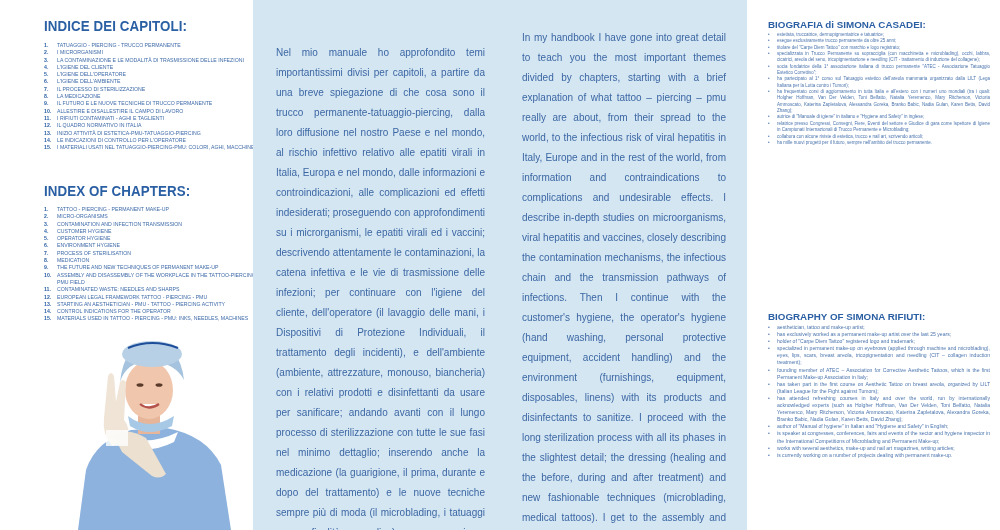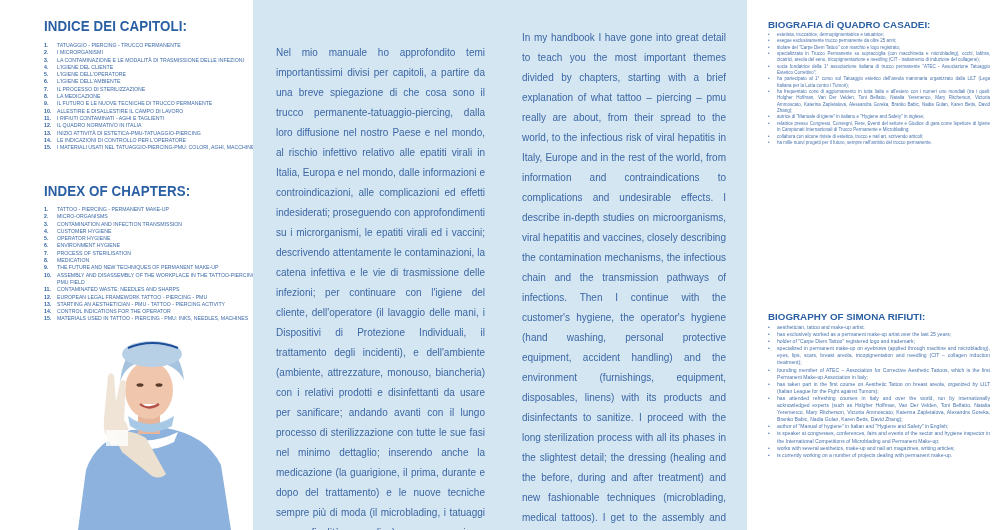--- a/index.html
+++ b/index.html
@@ -188,21 +188,21 @@
 </div>
 
 <div class="col-mid"></div>
 <p class="prose prose-it">Nel mio manuale ho approfondito temi importantissimi divisi per capitoli, a partire da una breve spiegazione di che cosa sono il trucco permanente-tatuaggio-piercing, dalla loro diffusione nel nostro Paese e nel mondo, al rischio infettivo relativo alle epatiti virali in Italia, Europa e nel mondo, dalle informazioni e controindicazioni, alle complicazioni ed effetti indesiderati; proseguendo con approfondimenti su i microrganismi, le epatiti virali ed i vaccini; descrivendo attentamente le contaminazioni, la catena infettiva e le vie di trasmissione delle infezioni; per continuare con l'igiene del cliente, dell'operatore (il lavaggio delle mani, i Dispositivi di Protezione Individuali, il trattamento degli incidenti), e dell'ambiente (ambiente, attrezzature, monouso, biancheria) con i relativi prodotti e disinfettanti da usare per sanificare; andando avanti con il lungo processo di sterilizzazione con tutte le sue fasi nel minimo dettaglio; inserendo anche la medicazione (la guarigione, il prima, durante e dopo del trattamento) e le nuove tecniche sempre più di moda (il microblading, i tatuaggi con finalità medica); per arrivare all'allestimento ed il disallestimento del campo di lavoro; trattando lo smaltimento dei rifiuti pericolosi a rischio infettivo, i rifiuti contaminati (aghi, taglienti e materiali) e la loro gestione in sicurezza (MUD e SISTRI); per giungere poi al quadro normativo, ai controlli e vigilanza, ai corsi, all'inizio di attività, ai documenti più importanti di esercizio e ai requisiti dei locali; specificando le indicazioni di controllo per l'operatore (i limiti ed i divieti, l'anestetico, il consenso informato, la privacy, il minorenne, le conventions, il piercing al padiglione auricolare) e concludendo con i materiali utilizzati (i colori, le apparecchiature, gli aghi, i gioielli), i rischi, i controlli e le rispettive etichettature, i materiali biocompatibili.</p>
 <p class="prose prose-en">In my handbook I have gone into great detail to teach you the most important themes divided by chapters, starting with a brief explanation of what tattoo – piercing – pmu really are about, from their spread to the world, to the infectious risk of viral hepatitis in Italy, Europe and in the rest of the world, from information and contraindications to complications and undesirable effects. I describe in-depth studies on microorganisms, viral hepatitis and vaccines, closely describing the contamination mechanisms, the infectious chain and the transmission pathways of infections. Then I continue with the customer's hygiene, the operator's hygiene (hand washing, personal protective equipment, accident handling) and the environment (furnishings, equipment, disposables, linens) with its products and disinfectants to sanitize. I proceed with the long sterilization process with all its phases in the slightest detail; the dressing (healing and the before, during and after treatment) and new fashionable techniques (microblading, medical tattoos). I get to the assembly and disassembly of your work space. I deal with the disposal of hazardous waste at an infectious risk, contaminated waste (needles, sharps and materials) and their safe operation. I discuss the ins and outs of the legislative framework, control and supervision, courses, start-up activity and the most important documents of the requirements of the activity and the premises. I specify control indications for you, the operator (limits and prohibitions, anesthetics, informed consent, privacy, minors, conventions, piercing ear cartilage) and ending with the necessary materials (inks, equipment, needles, jewellery), risks, controls and labels, biocompatible materials.</p>
 
 <div class="col-right">
   
 </div>
 
-<div class="bio-title" style="top:19px;">BIOGRAFIA di QUADRO CASADEI:</div>
+<div class="bio-title" style="top:19px;">BIOGRAFIA di SIMONA CASADEI:</div>
 <ul class="bio-list bio-it" id="bio-it" style="top:32px;">
     <li>estetista, truccatrice, dermopigmentatrice e tatuatrice;</li>
     <li>esegue esclusivamente trucco permanente da oltre 25 anni;</li>
     <li>titolare del "Carpe Diem Tattoo" con marchio e logo registrato;</li>
     <li>specializzata in Trucco Permanente su sopracciglia (con macchinetta e microblading), occhi, labbra, cicatrici, areola del seno, tricopigmentazione e needling (CIT - trattamento di induzione del collagene);</li>
     <li>socia fondatrice della 1° associazione italiana di trucco permanente "ATEC - Associazione Tatuaggio Estetico Correttivo";</li>
     <li>ha partecipato al 1° corso sul Tatuaggio estetico dell'areola mammaria organizzato dalla LILT (Lega Italiana per la Lotta contro i Tumori);</li>
     <li>ha frequentato corsi di aggiornamento in tutta Italia e all'estero con i numeri uno mondiali (tra i quali: Holgher Hoffman, Van Der Velden, Toni Belfatto, Natalia Yeremenco, Mary Ritcherson, Victoria Ammoscato, Katerina Zapletalova, Alessandra Goreka, Branko Babic, Nadia Gulan, Karen Betts, David Zhang);</li>
     <li>autrice di "Manuale di igiene" in italiano e "Hygiene and Safety" in inglese;</li>
     <li>relatrice presso Congressi, Convegni, Fiere, Eventi del settore e Giudice di gara come Ispettore di Igiene in Campionati Internazionali di Trucco Permanente e Microblading;</li>

